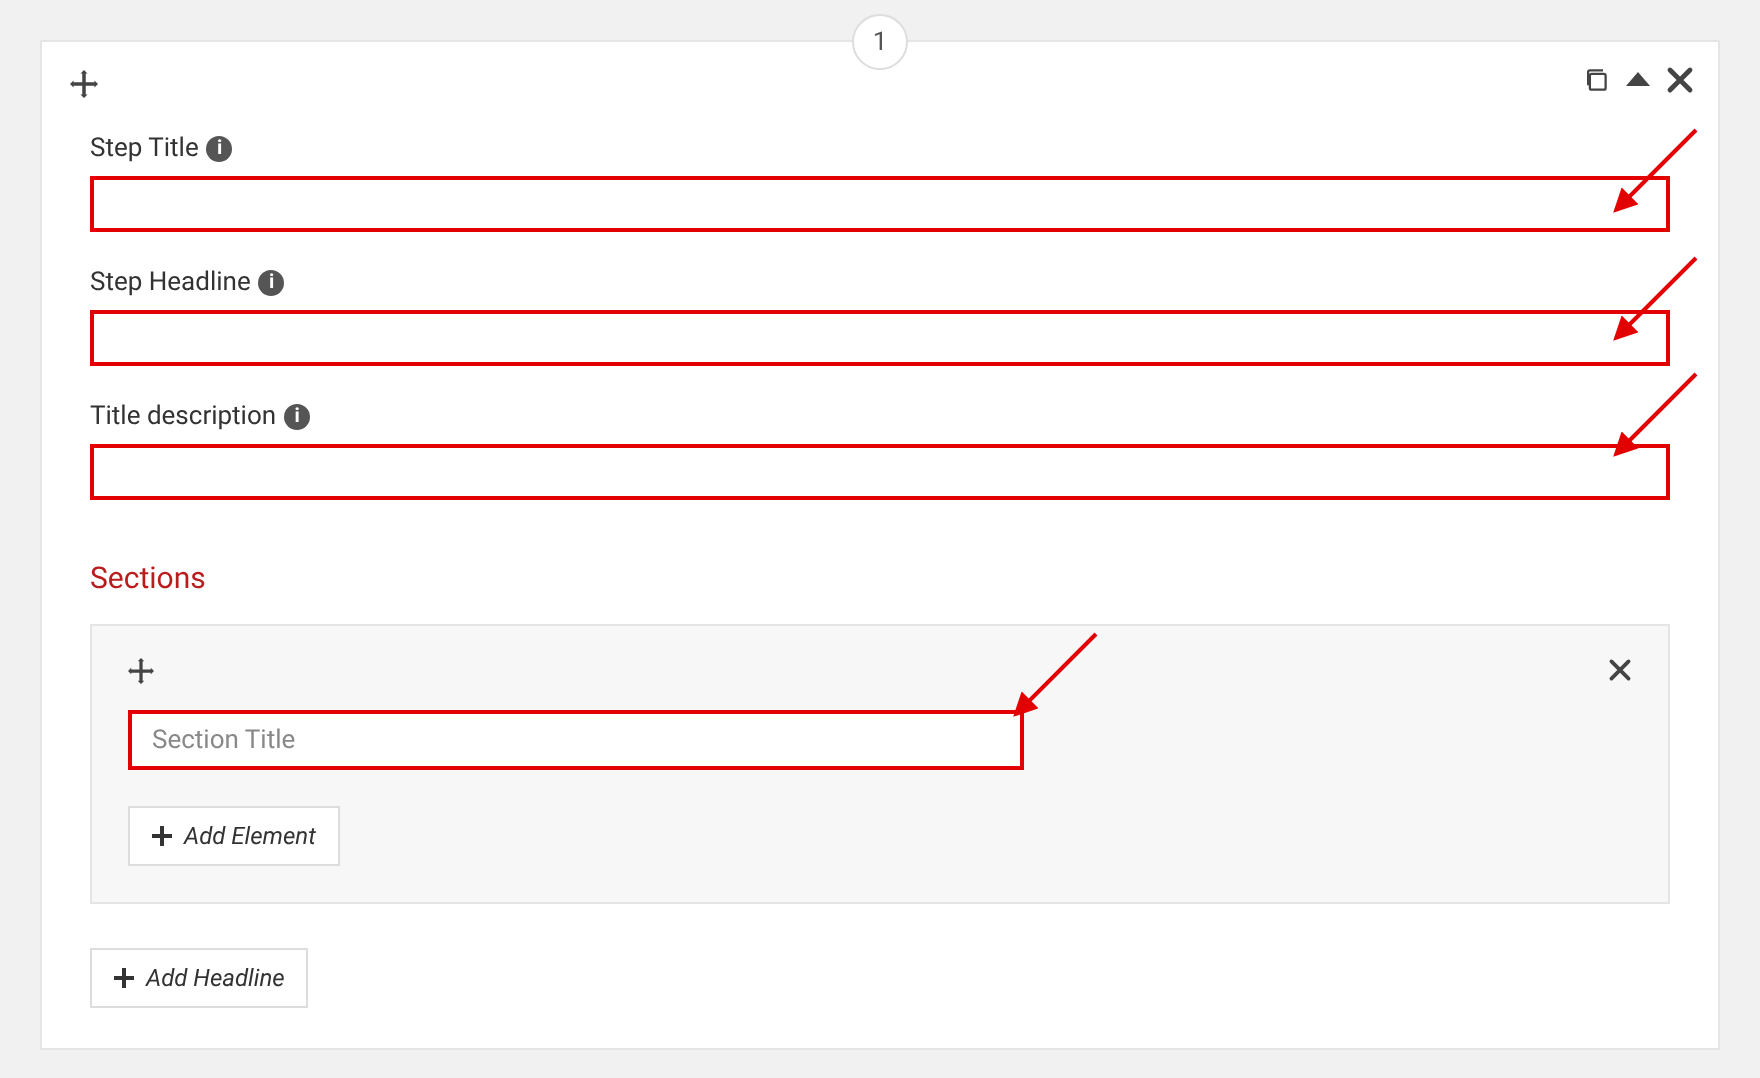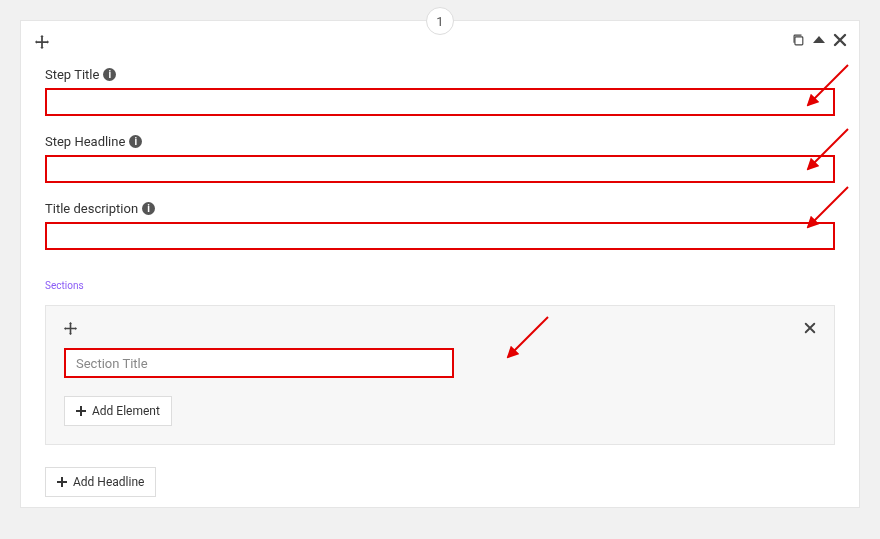--- a/index.html
+++ b/index.html
@@ -6,34 +6,34 @@
   body{background:#f1f1f1;width:880px;height:539px;position:relative;overflow:hidden;}
   .outer{padding:20px;}
   .panel{background:#fff;border:1px solid #e5e5e5;position:relative;}
   .step-num{position:absolute;top:-14px;left:50%;transform:translateX(-50%);width:28px;height:28px;border-radius:50%;background:#fff;border:1px solid #ddd;display:flex;align-items:center;justify-content:center;font-size:13px;color:#555;}
   .panel-top{position:relative;height:28px;}
   .move-handle{position:absolute;top:14px;left:14px;color:#444;}
   .top-actions{position:absolute;top:12px;right:12px;display:flex;gap:8px;align-items:center;color:#444;}
   .icon{display:inline-flex;align-items:center;justify-content:center;}
   .icon svg{display:block;}
   .icon-btn{cursor:pointer;}
-  .body{padding:18px 24px 10px 24px;}
+  .body{padding:18px 24px 20px 24px;}
   .field{margin-top:18px;}
   .field:first-child{margin-top:0;}
   .label{font-size:13px;color:#333;display:flex;align-items:center;gap:4px;margin-bottom:6px;}
   .info{width:13px;height:13px;border-radius:50%;background:#555;color:#fff;font-size:10px;font-weight:bold;display:inline-flex;align-items:center;justify-content:center;line-height:1;}
   .red-input{width:100%;height:28px;border:2px solid #e30000;background:#fff;padding:0 6px;font-size:13px;color:#333;}
-  .sections-head{font-size:10px;color:#8b5cf6;margin-top:30px;margin-bottom:14px;}
+  .sections-head{font-size:15px;color:#b91c1c;margin-top:30px;margin-bottom:14px;}
   .section-box{border:1px solid #e5e5e5;background:#f7f7f7;position:relative;padding:16px 18px 18px 18px;}
   .section-top{position:relative;height:18px;margin-bottom:8px;}
   .section-move{position:absolute;top:0;left:0;color:#444;}
   .section-close{position:absolute;top:0;right:0;color:#444;}
-  .section-title-input{width:390px;max-width:100%;height:30px;border:2px solid #e30000;background:#fff;padding:0 10px;font-size:13px;color:#777;}
+  .section-title-input{width:448px;max-width:100%;height:30px;border:2px solid #e30000;background:#fff;padding:0 10px;font-size:13px;color:#777;}
   .section-title-input::placeholder{color:#888;}
-  .btn{background:#fff;border:1px solid #ddd;color:#333;font-size:12px;padding:7px 11px;display:inline-flex;align-items:center;gap:6px;cursor:pointer;}
+  .btn{background:#fff;border:1px solid #ddd;color:#333;font-size:12px;padding:7px 11px;display:inline-flex;align-items:center;gap:6px;cursor:pointer;font-style:italic;}
   .add-row{margin-top:22px;}
   .add-element-row{margin-top:18px;}
   
   .arrow{position:absolute;pointer-events:none;}
 </style>
 </head>
 <body>
 
 <div class="outer">
   <div class="panel">

